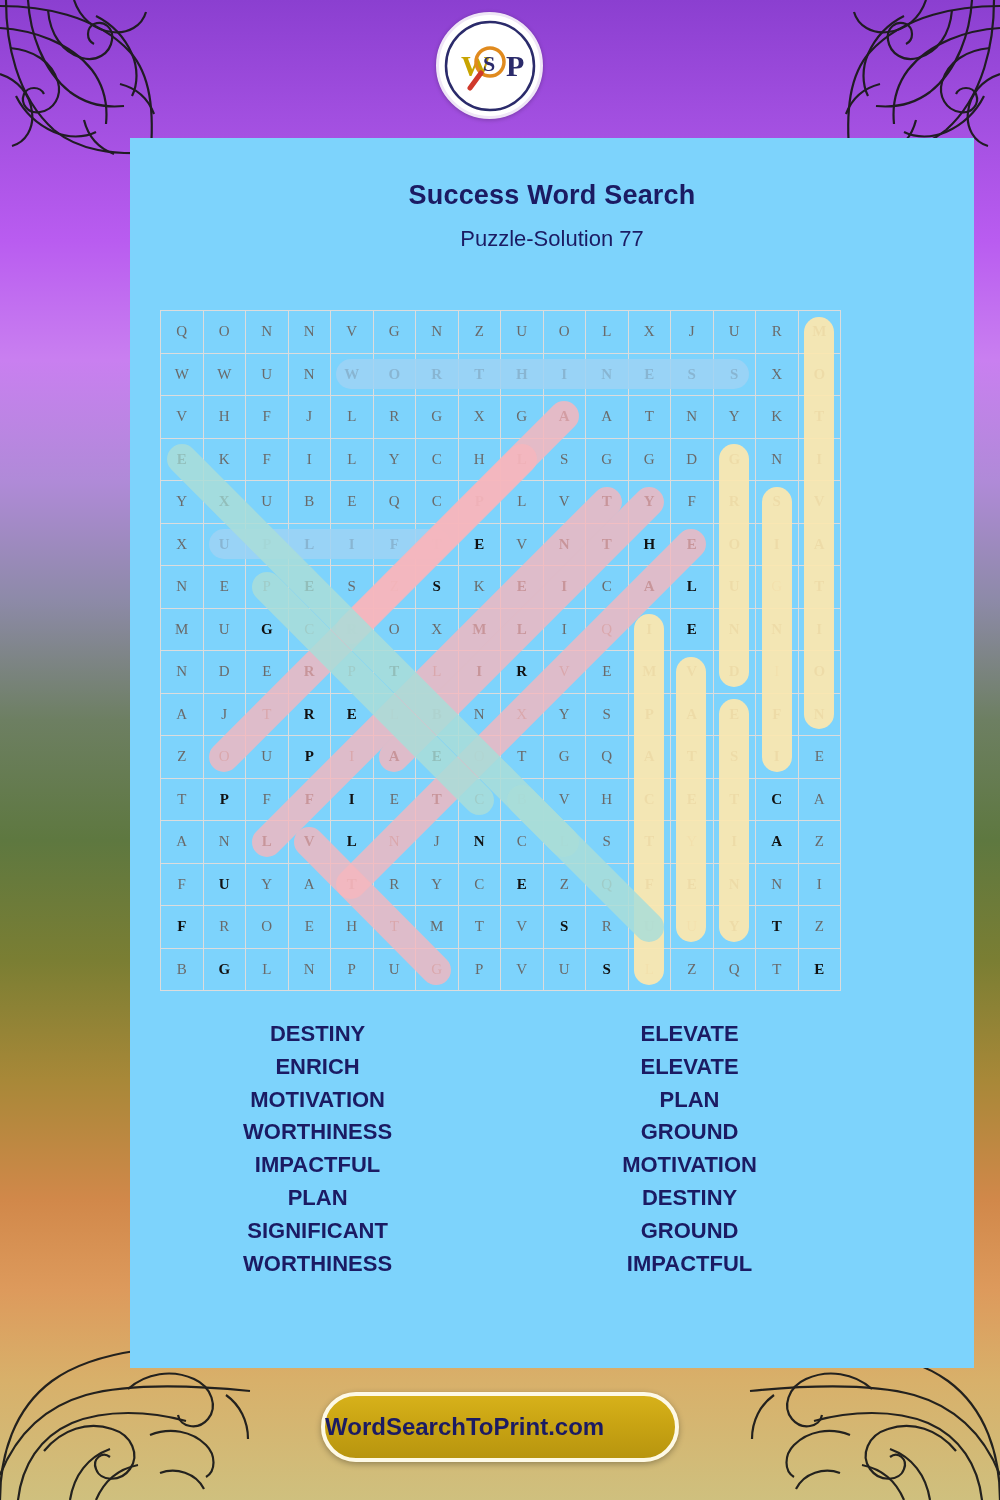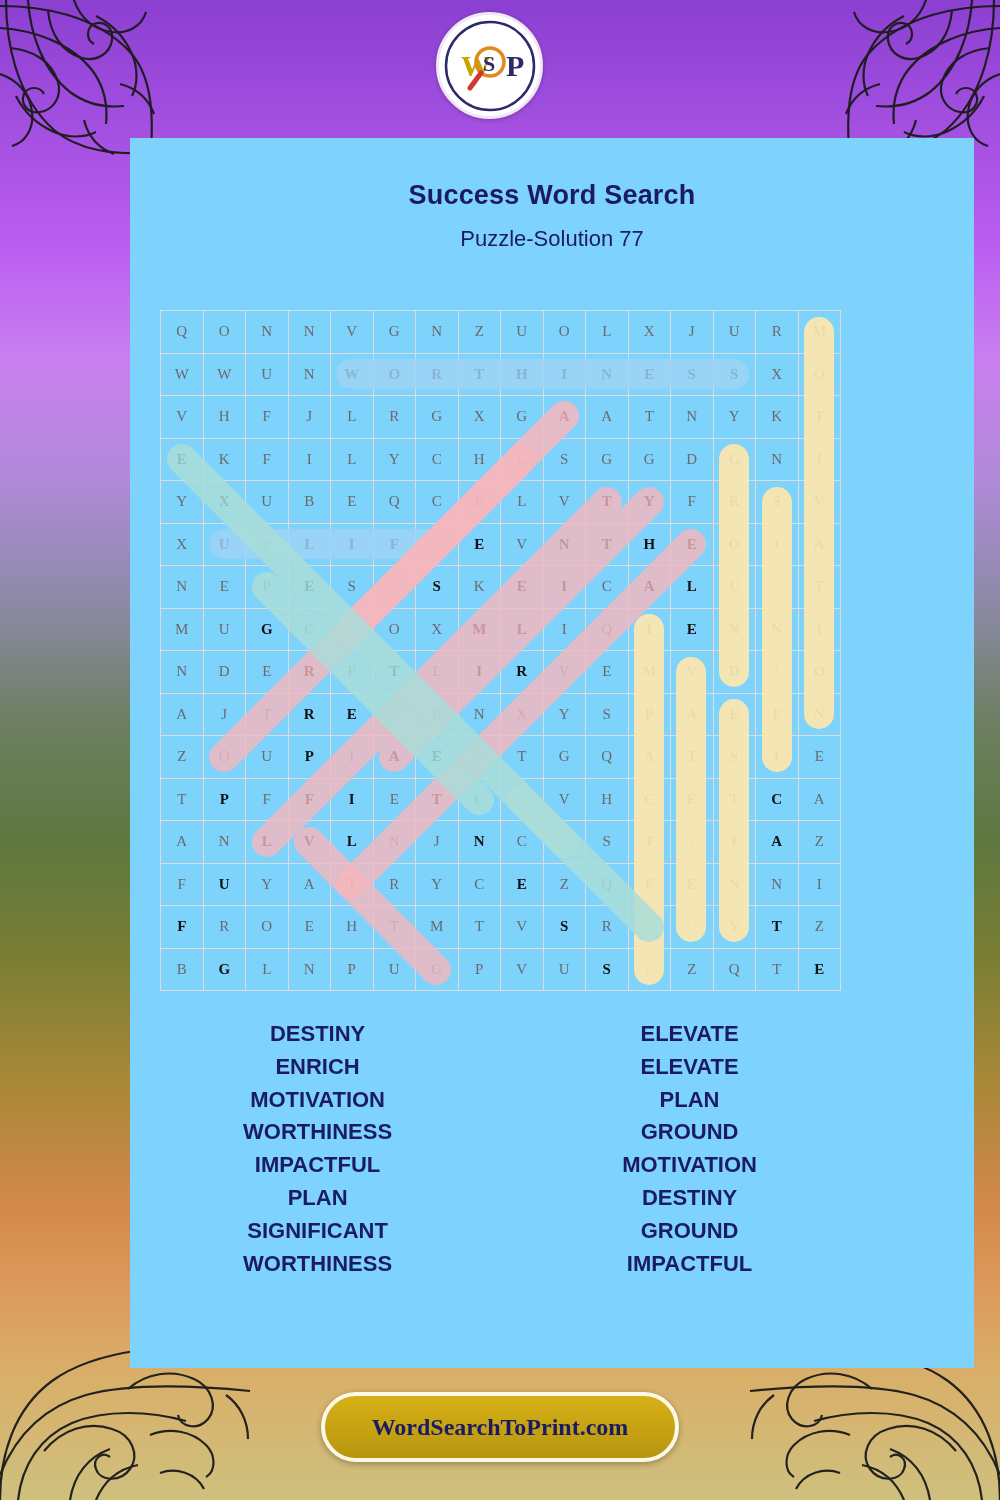--- a/index.html
+++ b/index.html
@@ -100,21 +100,21 @@
   }
 
   
   #badge {
     position: absolute; left: 50%; transform: translateX(-50%);
     bottom: 38px; z-index: 6;
     width: 358px; height: 70px; border-radius: 35px;
     background: linear-gradient(180deg,#d7b11a 0%,#c9a413 45%,#b8950f 100%);
     border: 4px solid #fdf9e6;
     box-shadow: 0 2px 6px rgba(0,0,0,.3);
-    display: flex; align-items: center; justify-content: center; font-family: Liberation Serif, serif;
+    display: flex; align-items: center; 
   }
   #badge span {
     color: #1b1b63; font-weight: bold; font-size: 24px;
   }
 </style>
 </head>
 <body>
 
 <div id="bg"></div>
 

